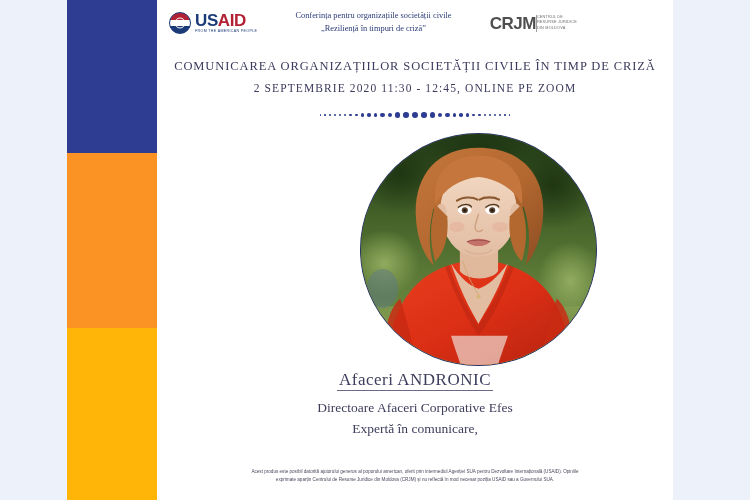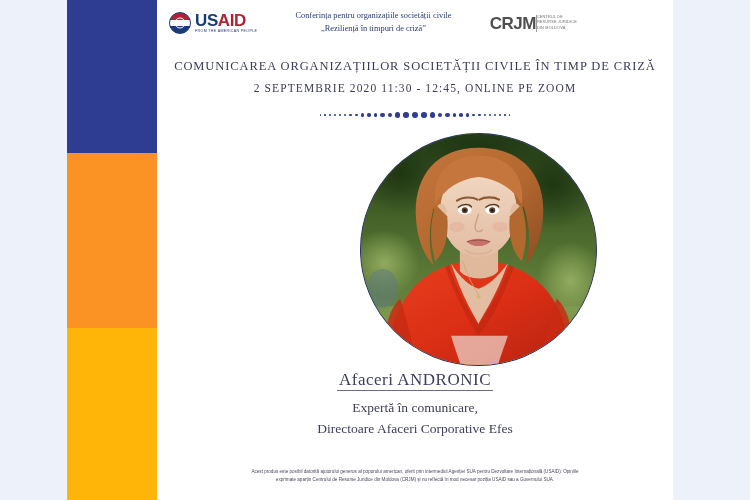--- a/index.html
+++ b/index.html
@@ -401,22 +401,22 @@
 
           <path d="M106 118 C 112 124, 128 124, 134 118" stroke="#d6ab90" stroke-width="1.2" fill="none" opacity="0.7"></path>
         </svg>
       </div>
 
       <div class="speaker-name">
         <span>Afaceri ANDRONIC</span>
       </div>
 
       <div class="speaker-role">
+        <div>Directoare Afaceri Corporative Efes</div>
         <div>Expertă în comunicare,</div>
-        <div>Directoare Afaceri Corporative Efes</div>
       </div>
 
       <div class="footnote">
         <div>Acest produs este posibil datorită ajutorului generos al poporului american, oferit prin intermediul Agenției SUA pentru Dezvoltare Internațională (USAID). Opiniile</div>
         <div>exprimate aparțin Centrului de Resurse Juridice din Moldova (CRJM) și nu reflectă în mod necesar poziția USAID sau a Guvernului SUA.</div>
       </div>
 
     </div>
   </div>
 </div>

